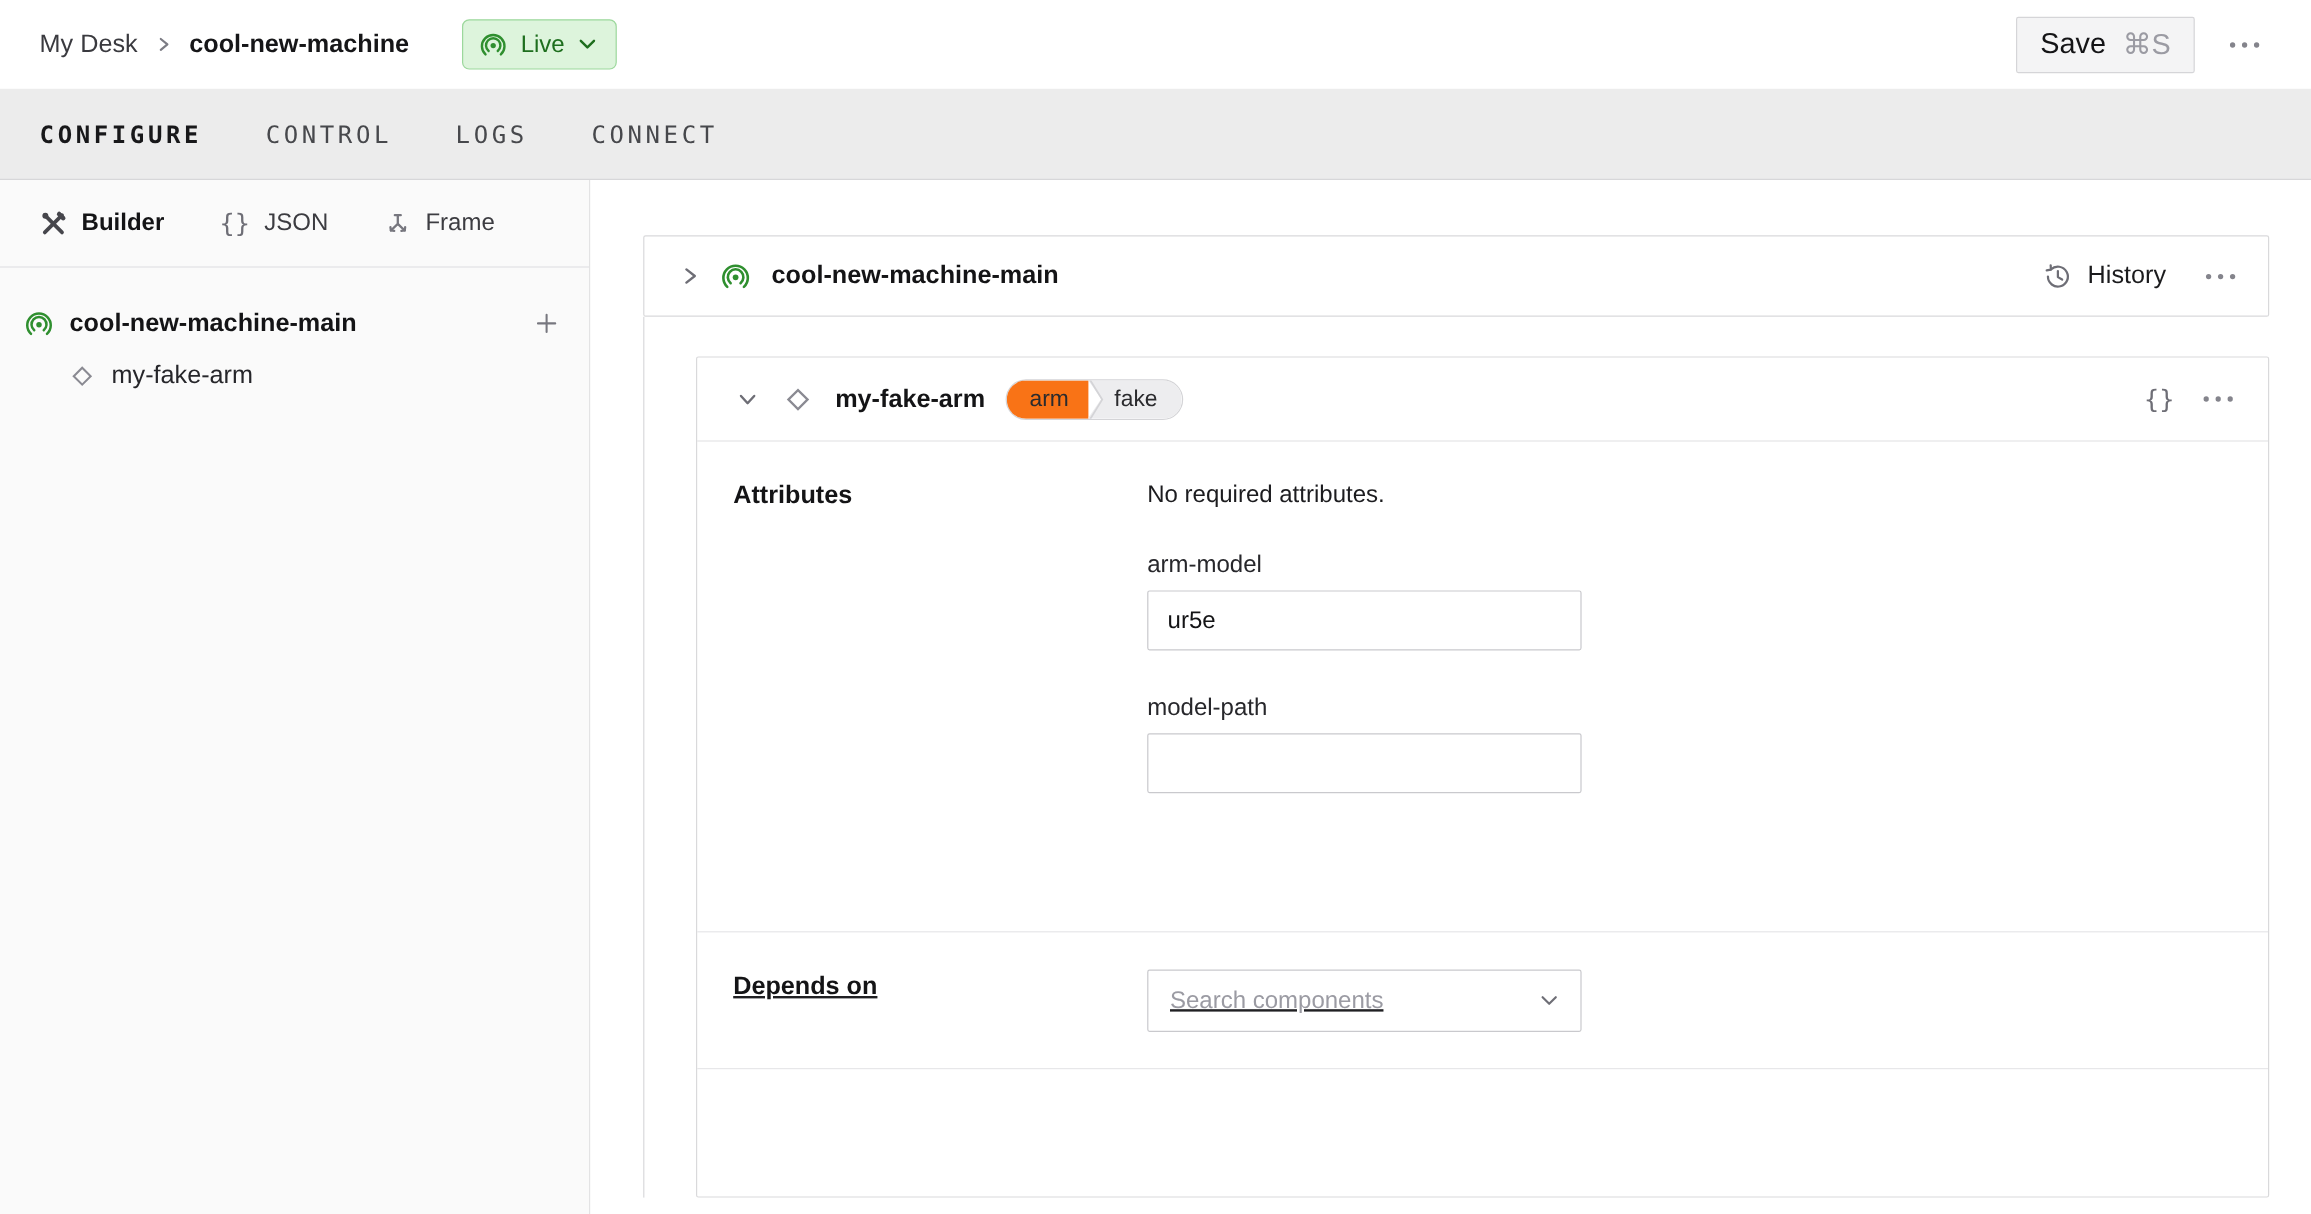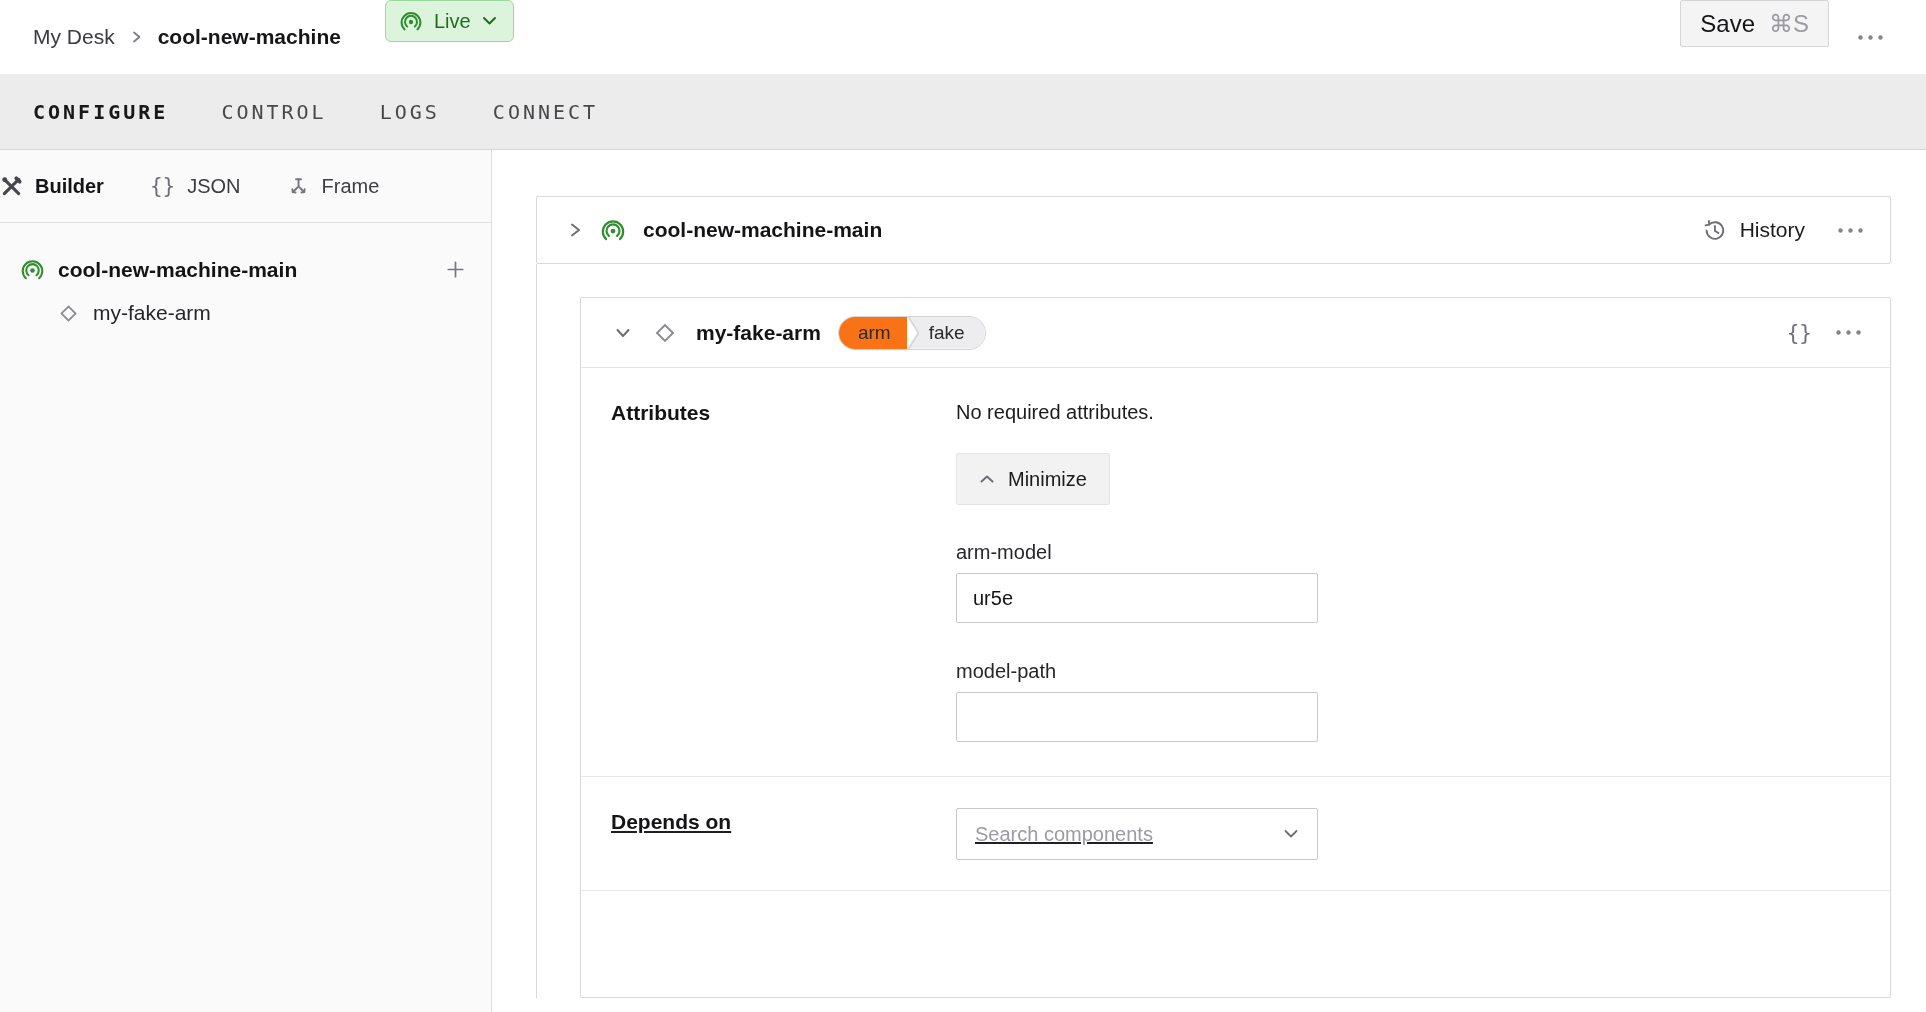--- a/index.html
+++ b/index.html
@@ -3,21 +3,21 @@
 <meta charset="utf-8">
 <style>
   * { margin:0; padding:0; box-sizing:border-box; }
   html,body { width:1926px; height:1012px; overflow:hidden; background:#fff; }
   body { font-family:"Liberation Sans", sans-serif; color:#202023; }
   svg { display:block; }
 
   .page { width:1926px; height:1012px; display:flex; flex-direction:column; }
 
   
-  .topbar { height:74px; display:flex; padding:0 36px 0 33px; background:#fff; flex:0 0 auto; }
+  .topbar { height:74px; display:flex; align-items:center; padding:0 36px 0 33px; background:#fff; flex:0 0 auto; }
   .breadcrumb { display:flex; align-items:center; gap:15px; font-size:21px; }
   .crumb-parent { color:#3a3a3f; cursor:pointer; }
   .crumb-current { color:#161618; font-weight:700; }
   .live-badge { margin-left:44px; display:inline-flex; align-items:center; gap:11px; height:42px; padding:0 16px 0 13px;
     background:#ddf4dc; border:1px solid #9cd89c; border-radius:6px; color:#1e6e1e; font-size:20px; cursor:pointer; }
   .spacer { flex:1; }
   .save-btn { display:inline-flex; align-items:center; gap:14px; height:47px; padding:0 19px;
     background:#f4f4f5; border:1px solid #d5d5d8; border-radius:2px; font-size:24px; color:#141416; cursor:pointer; }
   .save-shortcut { color:#9b9ba3; }
   .dots-btn { border:none; background:transparent; padding:6px; margin-left:22px; cursor:pointer; }
@@ -27,21 +27,21 @@
     display:flex; align-items:center; padding-left:33px; gap:53px;
     font-family:"DejaVu Sans Mono", monospace; font-size:20px; letter-spacing:3px; }
   .tab { color:#47484c; cursor:pointer; }
   .tab.active { color:#18181a; font-weight:700; }
 
   
   .content { flex:1; display:flex; min-height:0; }
 
   
   .sidebar { width:492px; flex:0 0 auto; background:#fafafa; border-right:1px solid #dededf; }
-  .sidebar-views { height:73px; display:flex; align-items:center; gap:46px; border-bottom:1px solid #e2e2e4; font-size:20px; }
+  .sidebar-views { height:73px; display:flex; align-items:center; gap:46px; padding-left:33px; border-bottom:1px solid #e2e2e4; font-size:20px; }
   .view-item { display:inline-flex; align-items:center; gap:12px; color:#3c3c41; cursor:pointer; }
   .view-item.active { color:#141416; font-weight:700; }
   .braces { font-family:"DejaVu Sans Mono", monospace; color:#6e6e76; font-size:21px; }
   .tree { padding:34px 24px 0 20px; }
   .tree-root { display:flex; align-items:center; gap:13px; font-size:21px; font-weight:700; color:#141416; cursor:pointer; }
   .tree-root .label { flex:1; }
   .plus-btn { border:none; background:transparent; padding:0; cursor:pointer; }
   .tree-child { margin-top:19px; padding-left:37px; display:flex; align-items:center; gap:13px; font-size:21px; color:#26262a; cursor:pointer; }
 
   
@@ -273,28 +273,20 @@
                 </g>
               </svg>
           </button>
         </div>
 
         <div class="comp-row row-attrs">
           <div class="row-label">Attributes</div>
           <div class="row-content">
             <div class="note">No required attributes.</div>
 
-            <button class="gray-btn minimize-btn">
-              <span>
-                <svg width="16" height="10" viewBox="0 0 16 10">
-                    <path d="M2.5 7.5 L8 2.5 L13.5 7.5" fill="none" stroke="#6e6e76" stroke-width="2" stroke-linecap="round" stroke-linejoin="round"></path>
-                  </svg>
-              </span>
-              <span>Minimize</span>
-            </button>
 
             <div class="field-label">arm-model</div>
             <input class="text-input" type="text" value="ur5e" style="">
 
             <div class="field-label" style="margin-top:37px">model-path</div>
             <input class="text-input" type="text" value="" style="">
           </div>
         </div>
 
         <div class="comp-row row-depends">

